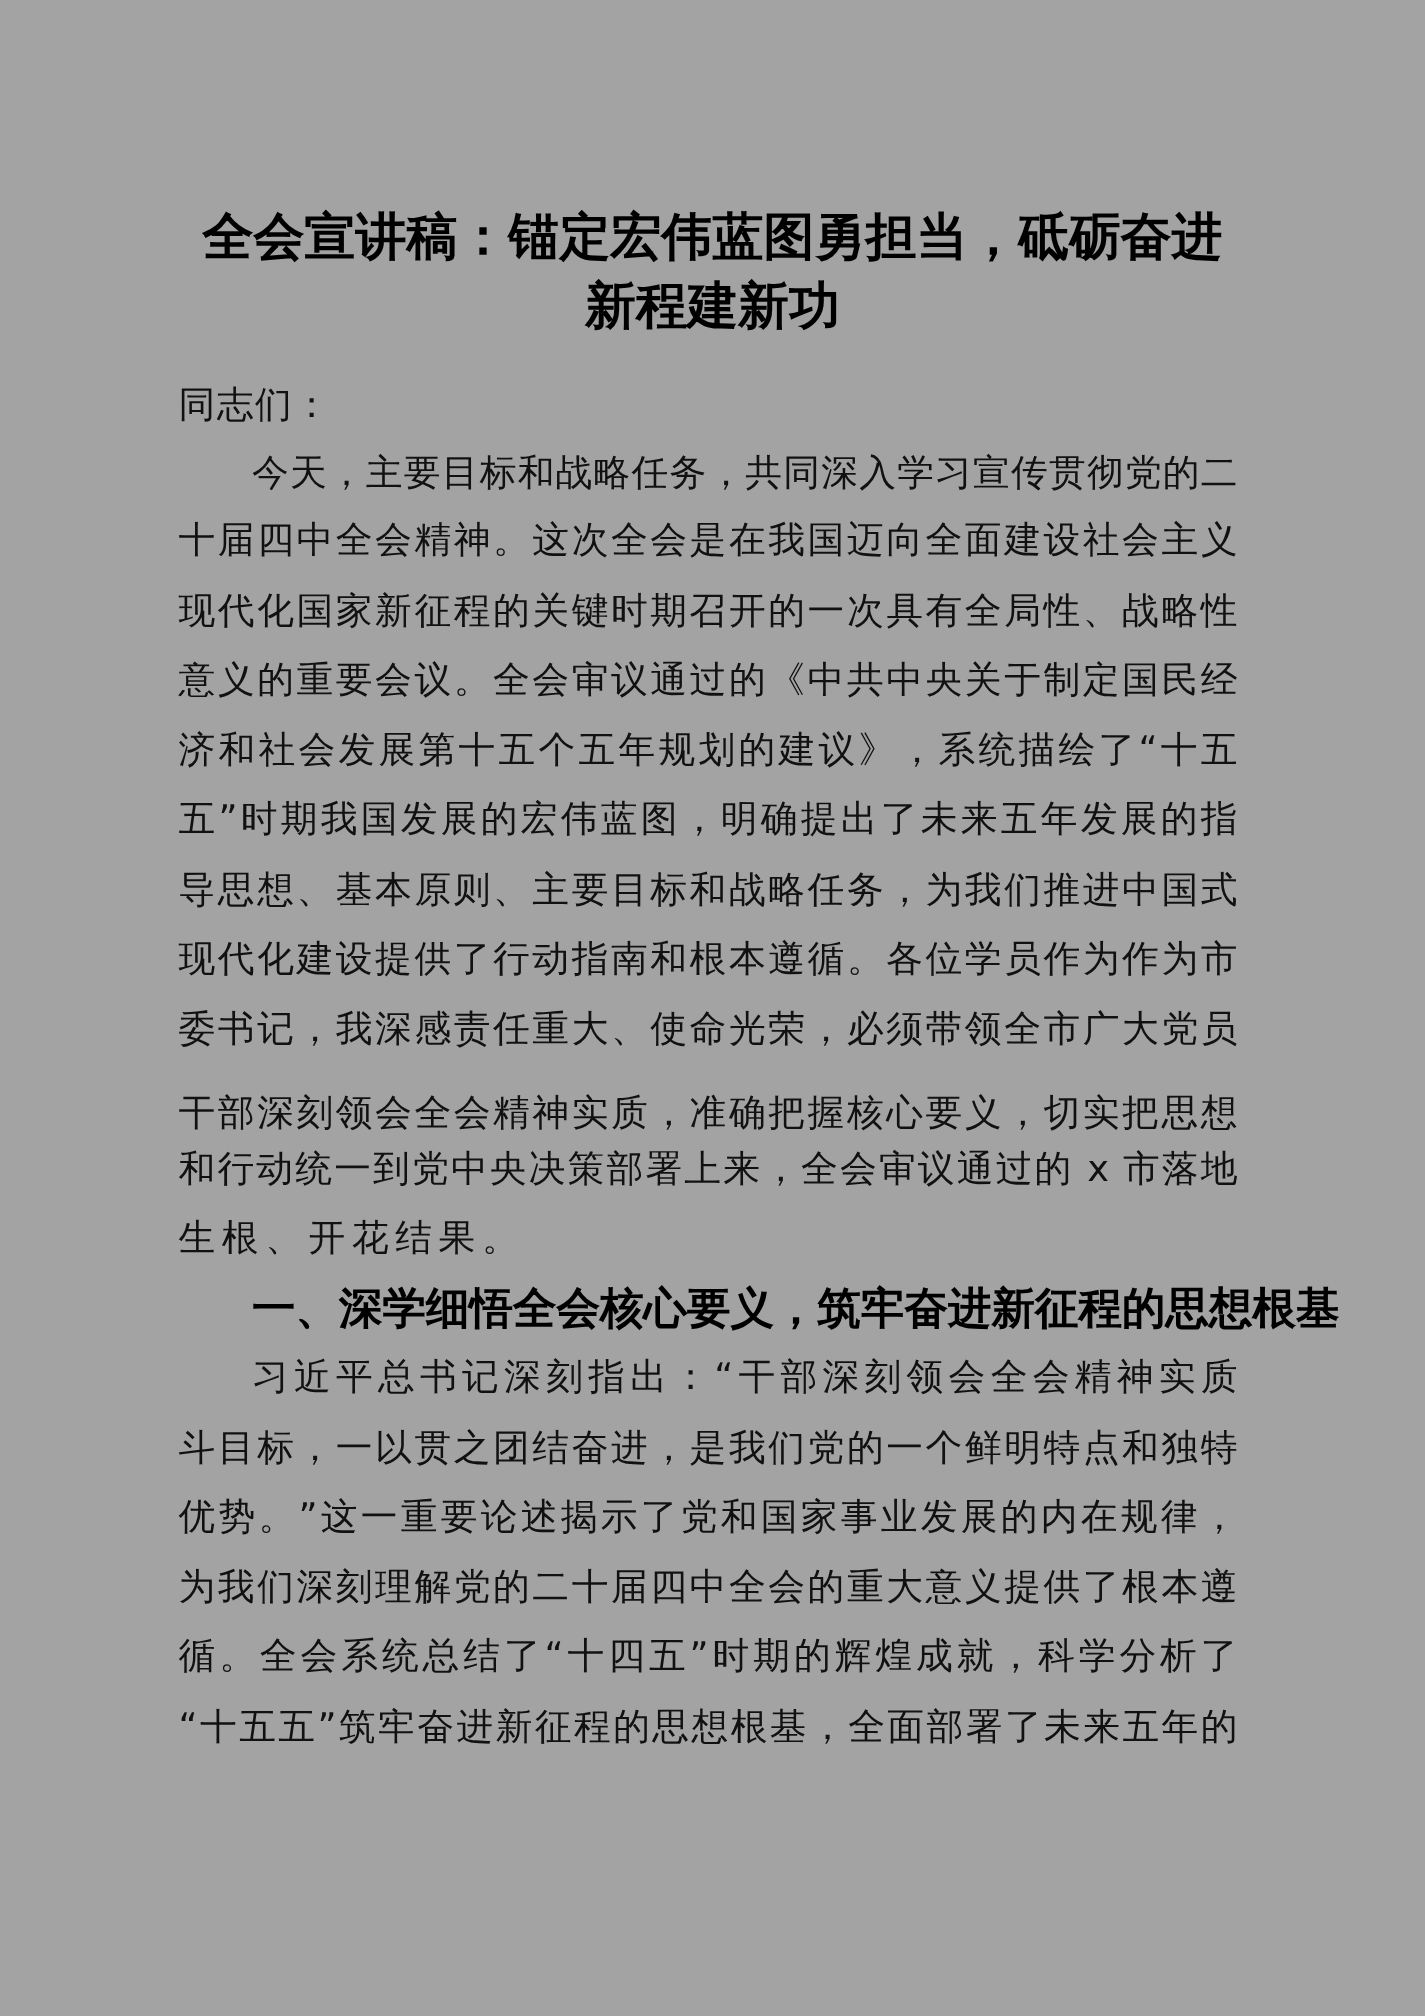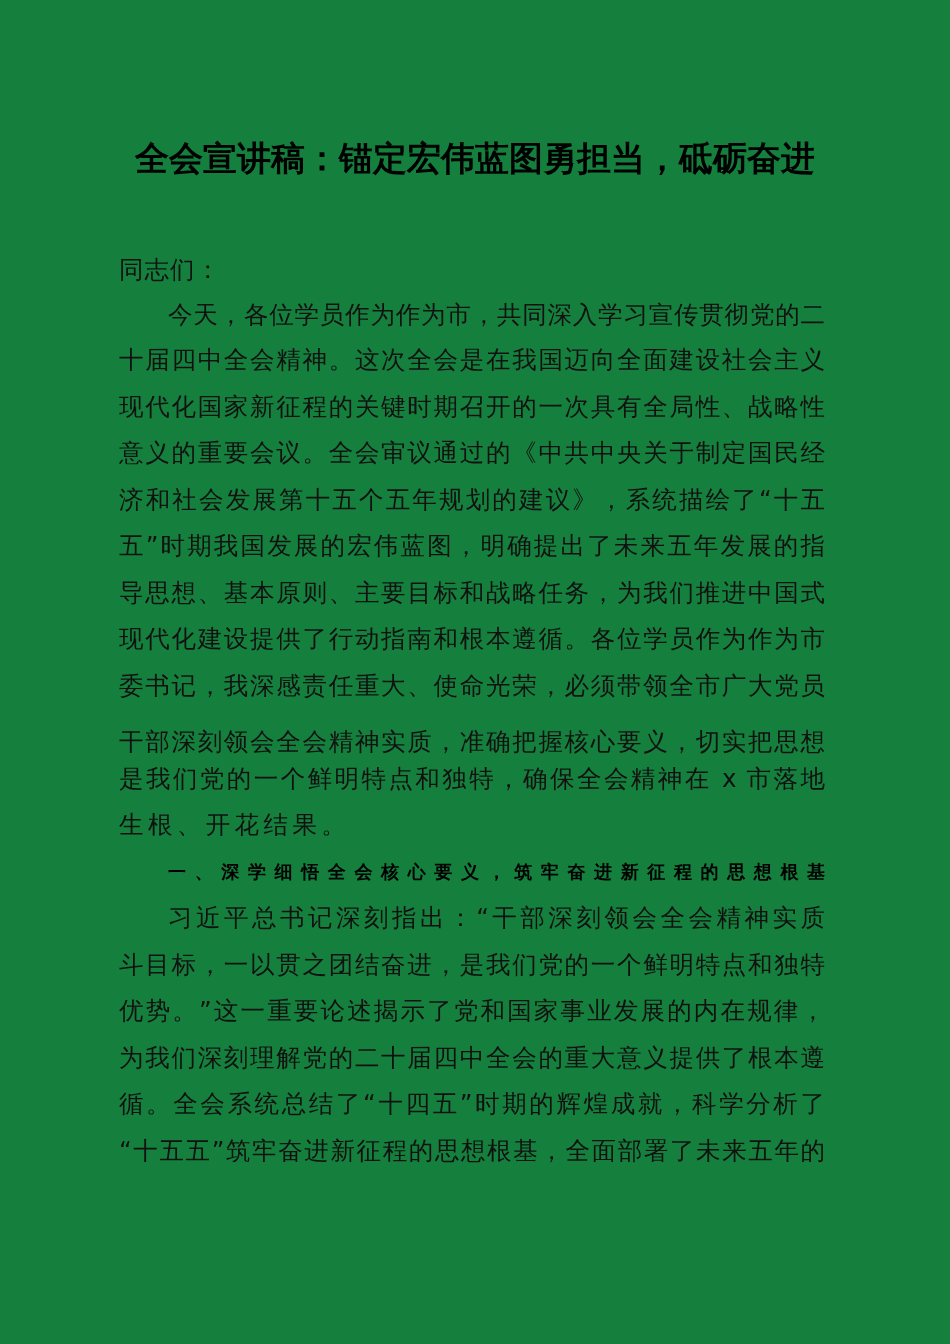--- a/index.html
+++ b/index.html
@@ -14,21 +14,21 @@
       overflow: hidden;
       color: #000000;
       font-family: "DejaVu Sans", "Liberation Sans", sans-serif;
     }
     .page {
       position: absolute;
       left: 0;
       top: 0;
       width: 950px;
       height: 1344px;
-      background: #15803d;
+      background: #a3a3a3;
     }
     .title-line {
       position: absolute;
       left: 100px;
       width: 750px;
       text-align: center;
       font-family: "DejaVu Serif", "Liberation Serif", serif;
       font-weight: bold;
       font-size: 34px;
       line-height: 40px;
@@ -53,49 +53,50 @@
     }
     .body-line.short {
       text-align-last: left;
       letter-spacing: 4.4px;
     }
     .heading-line {
       position: absolute;
       left: 168px;
       width: 657px;
       font-weight: bold;
-      font-size: 18px;
+      font-size: 29px;
       line-height: 30px;
       white-space: nowrap;
       text-align: justify;
       text-align-last: justify;
       color: #000000;
     }
   </style>
 </head>
 <body>
 
 <div class="page">
 
   <div class="title-line" style="top:138px;">全会宣讲稿：锚定宏伟蓝图勇担当，砥砺奋进</div>
+  <div class="title-line" style="top:184px;">新程建新功</div>
 
   <div class="body-line short" style="top:255px; letter-spacing:1px;">同志们：</div>
 
   <div>
-    <div class="body-line indent" style="top:300px;">今天，各位学员作为作为市，共同深入学习宣传贯彻党的二</div>
+    <div class="body-line indent" style="top:300px;">今天，主要目标和战略任务，共同深入学习宣传贯彻党的二</div>
     <div class="body-line" style="top:345px;">十届四中全会精神。这次全会是在我国迈向全面建设社会主义</div>
     <div class="body-line" style="top:392px;">现代化国家新征程的关键时期召开的一次具有全局性、战略性</div>
     <div class="body-line" style="top:438px;">意义的重要会议。全会审议通过的《中共中央关于制定国民经</div>
     <div class="body-line" style="top:485px;">济和社会发展第十五个五年规划的建议》，系统描绘了“十五</div>
     <div class="body-line" style="top:531px;">五”时期我国发展的宏伟蓝图，明确提出了未来五年发展的指</div>
     <div class="body-line" style="top:578px;">导思想、基本原则、主要目标和战略任务，为我们推进中国式</div>
     <div class="body-line" style="top:624px;">现代化建设提供了行动指南和根本遵循。各位学员作为作为市</div>
     <div class="body-line" style="top:671px;">委书记，我深感责任重大、使命光荣，必须带领全市广大党员</div>
     <div class="body-line" style="top:717px;margin-top:10px;">干部深刻领会全会精神实质，准确把握核心要义，切实把思想</div>
-    <div class="body-line" style="top:764px;">是我们党的一个鲜明特点和独特，确保全会精神在 x 市落地</div>
+    <div class="body-line" style="top:764px;">和行动统一到党中央决策部署上来，全会审议通过的 x 市落地</div>
     <div class="body-line short" style="top:810px;">生根、开花结果。</div>
   </div>
 
   <div class="heading-line" style="top:857px;">一、深学细悟全会核心要义，筑牢奋进新征程的思想根基</div>
 
   <div>
     <div class="body-line indent" style="top:903px;">习近平总书记深刻指出：“干部深刻领会全会精神实质</div>
     <div class="body-line" style="top:950px;">斗目标，一以贯之团结奋进，是我们党的一个鲜明特点和独特</div>
     <div class="body-line" style="top:996px;">优势。”这一重要论述揭示了党和国家事业发展的内在规律，</div>
     <div class="body-line" style="top:1043px;">为我们深刻理解党的二十届四中全会的重大意义提供了根本遵</div>

